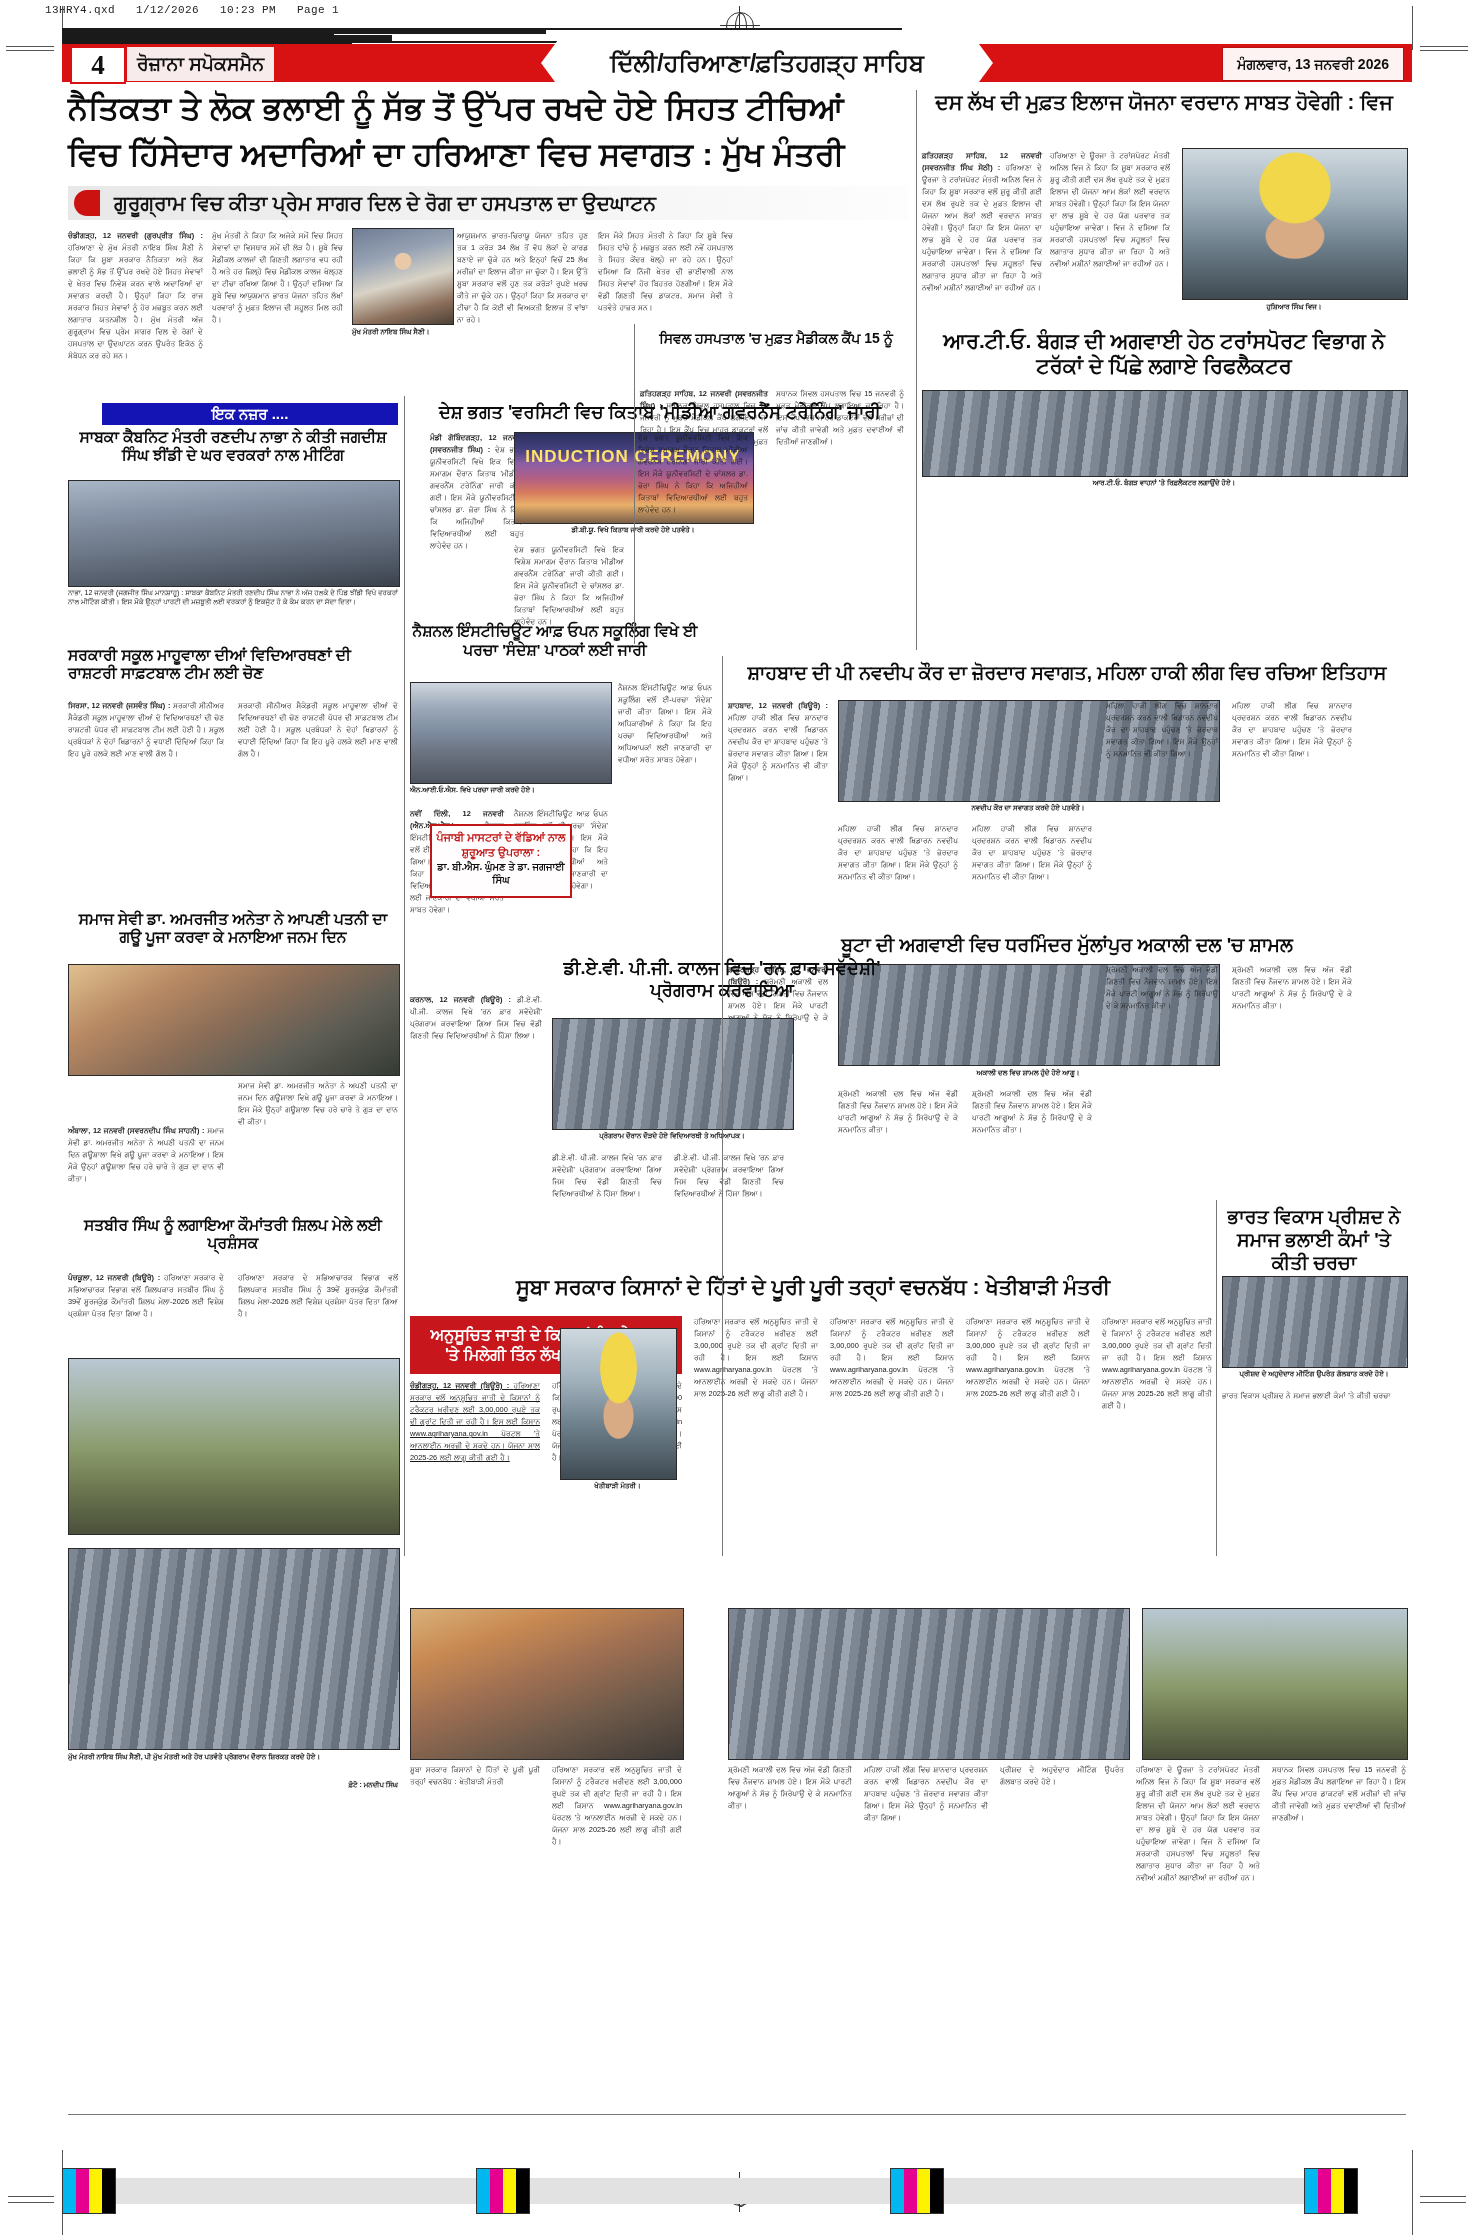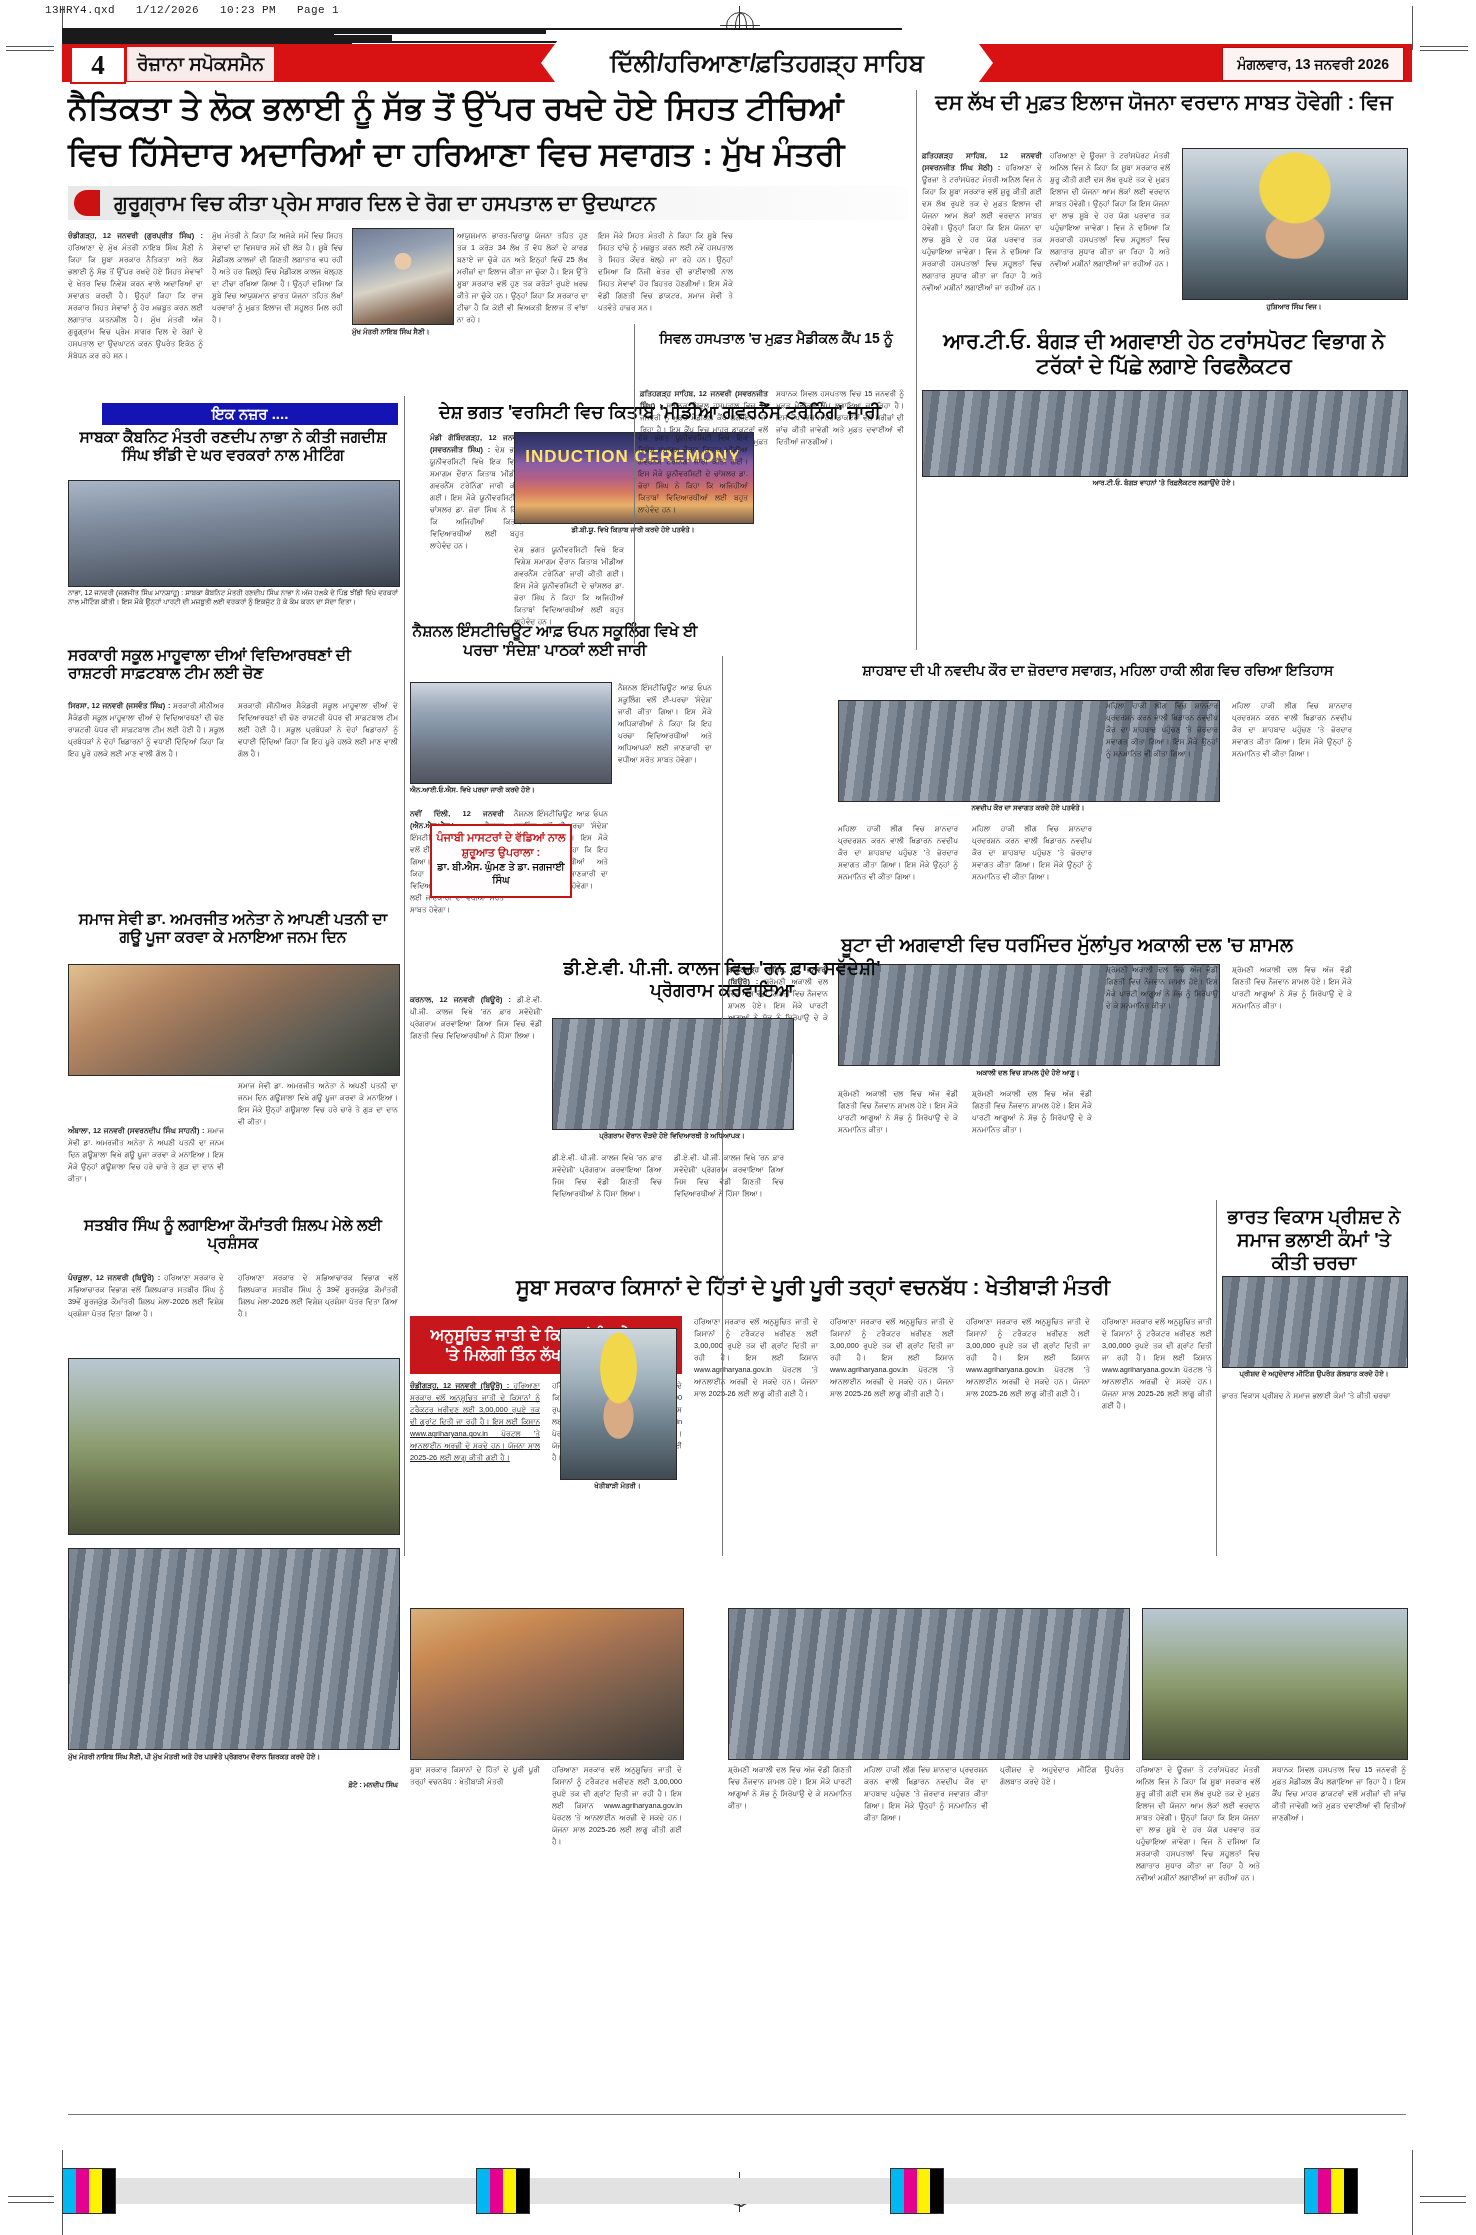--- a/index.html
+++ b/index.html
@@ -268,21 +268,25 @@
   <div class="col" style="left:556px;top:654px;width:94px;height:266px;">
     <p><span>ਨੈਸ਼ਨਲ ਇੰਸਟੀਚਿਊਟ ਆਫ਼ ਓਪਨ ਸਕੂਲਿੰਗ ਵਲੋਂ ਈ-ਪਰਚਾ 'ਸੰਦੇਸ਼' ਜਾਰੀ ਕੀਤਾ ਗਿਆ। ਇਸ ਮੌਕੇ ਅਧਿਕਾਰੀਆਂ ਨੇ ਕਿਹਾ ਕਿ ਇਹ ਪਰਚਾ ਵਿਦਿਆਰਥੀਆਂ ਅਤੇ ਅਧਿਆਪਕਾਂ ਲਈ ਜਾਣਕਾਰੀ ਦਾ ਵਧੀਆ ਸਰੋਤ ਸਾਬਤ ਹੋਵੇਗਾ।</span></p>
   </div>
 
   <div class="redbox" style="left:348px;top:796px;width:130px;height:62px;padding:4px;">
     <div class="redbox-title">ਪੰਜਾਬੀ ਮਾਸਟਰਾਂ ਦੇ ਵੱਡਿਆਂ ਨਾਲ ਸ਼ੁਰੂਆਤ ਉਪਰਾਲਾ :</div>
     <div class="redbox-sub">ਡਾ. ਬੀ.ਐਸ. ਘੁੰਮਣ ਤੇ ਡਾ. ਜਗਜਾਈ ਸਿੰਘ</div>
   </div>
 
   <div class="rule" style="left:666px;top:628px;width:678px;height:2px;"></div>
-  <div class="hl sec-hl" style="left:697px;top:634px;width:678px;font-size:14px;">ਸ਼ਾਹਬਾਦ ਦੀ ਪੀ ਨਵਦੀਪ ਕੌਰ ਦਾ ਜ਼ੋਰਦਾਰ ਸਵਾਗਤ, ਮਹਿਲਾ ਹਾਕੀ ਲੀਗ ਵਿਚ ਰਚਿਆ ਇਤਿਹਾਸ</div>
+  <div class="hl sec-hl" style="left:666px;top:634px;width:678px;font-size:19px;">ਸ਼ਾਹਬਾਦ ਦੀ ਪੀ ਨਵਦੀਪ ਕੌਰ ਦਾ ਜ਼ੋਰਦਾਰ ਸਵਾਗਤ, ਮਹਿਲਾ ਹਾਕੀ ਲੀਗ ਵਿਚ ਰਚਿਆ ਇਤਿਹਾਸ</div>
+  <div class="col" style="left:666px;top:672px;width:100px;height:220px;">
+    <p><span class="dateline">ਸ਼ਾਹਬਾਦ, 12 ਜਨਵਰੀ (ਬਿਊਰੋ) :</span>
+       <span>ਮਹਿਲਾ ਹਾਕੀ ਲੀਗ ਵਿਚ ਸ਼ਾਨਦਾਰ ਪ੍ਰਦਰਸ਼ਨ ਕਰਨ ਵਾਲੀ ਖਿਡਾਰਨ ਨਵਦੀਪ ਕੌਰ ਦਾ ਸ਼ਾਹਬਾਦ ਪਹੁੰਚਣ 'ਤੇ ਜ਼ੋਰਦਾਰ ਸਵਾਗਤ ਕੀਤਾ ਗਿਆ। ਇਸ ਮੌਕੇ ਉਨ੍ਹਾਂ ਨੂੰ ਸਨਮਾਨਿਤ ਵੀ ਕੀਤਾ ਗਿਆ।</span></p>
+  </div>
   <div class="photo" style="left:776px;top:672px;width:380px;height:100px;">
     <div class="ph-grad-crowd"></div>
   </div>
   <div class="cap" style="left:776px;top:775px;width:380px;text-align:center;">ਨਵਦੀਪ ਕੌਰ ਦਾ ਸਵਾਗਤ ਕਰਦੇ ਹੋਏ ਪਤਵੰਤੇ।</div>
   <div class="col" style="left:776px;top:795px;width:120px;height:100px;">
     <p><span>ਮਹਿਲਾ ਹਾਕੀ ਲੀਗ ਵਿਚ ਸ਼ਾਨਦਾਰ ਪ੍ਰਦਰਸ਼ਨ ਕਰਨ ਵਾਲੀ ਖਿਡਾਰਨ ਨਵਦੀਪ ਕੌਰ ਦਾ ਸ਼ਾਹਬਾਦ ਪਹੁੰਚਣ 'ਤੇ ਜ਼ੋਰਦਾਰ ਸਵਾਗਤ ਕੀਤਾ ਗਿਆ। ਇਸ ਮੌਕੇ ਉਨ੍ਹਾਂ ਨੂੰ ਸਨਮਾਨਿਤ ਵੀ ਕੀਤਾ ਗਿਆ।</span></p>
   </div>
   <div class="col" style="left:910px;top:795px;width:120px;height:100px;">
     <p><span>ਮਹਿਲਾ ਹਾਕੀ ਲੀਗ ਵਿਚ ਸ਼ਾਨਦਾਰ ਪ੍ਰਦਰਸ਼ਨ ਕਰਨ ਵਾਲੀ ਖਿਡਾਰਨ ਨਵਦੀਪ ਕੌਰ ਦਾ ਸ਼ਾਹਬਾਦ ਪਹੁੰਚਣ 'ਤੇ ਜ਼ੋਰਦਾਰ ਸਵਾਗਤ ਕੀਤਾ ਗਿਆ। ਇਸ ਮੌਕੇ ਉਨ੍ਹਾਂ ਨੂੰ ਸਨਮਾਨਿਤ ਵੀ ਕੀਤਾ ਗਿਆ।</span></p>
   </div>

